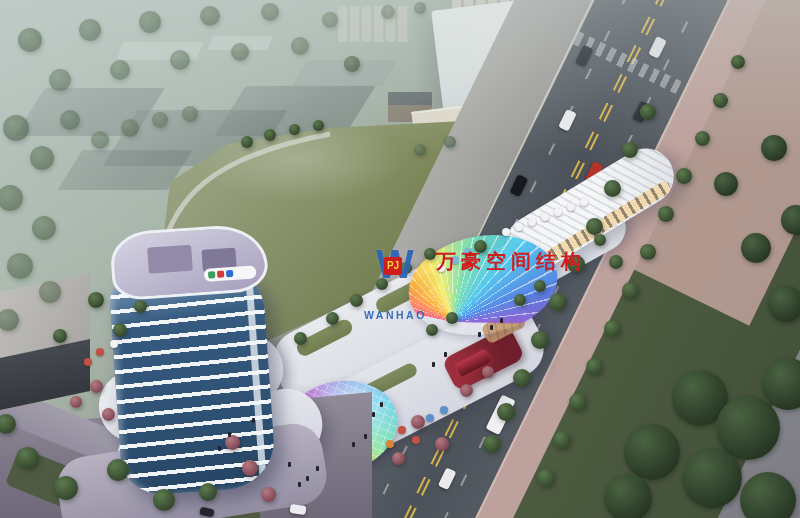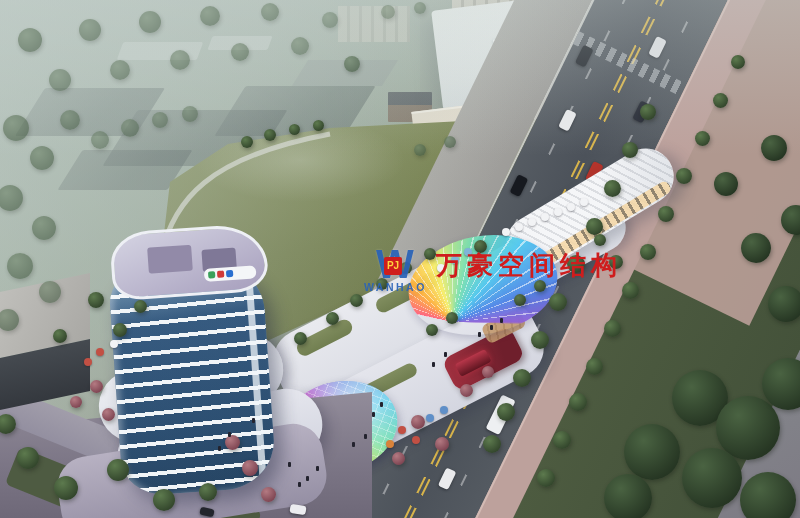--- a/index.html
+++ b/index.html
@@ -139,22 +139,22 @@
     box-shadow:1px 2px 4px rgba(20,26,18,.35);}
   .person{position:absolute;width:2.5px;height:5px;background:#23232e;border-radius:1px;}
   .umb{position:absolute;width:8px;height:8px;border-radius:50%;box-shadow:0 1px 2px rgba(30,30,40,.4);}
   
   .wm{left:364px;top:248px;display:flex;gap:10px;align-items:flex-start;z-index:60;}
   .wm-logo{position:relative;width:62px;height:52px;text-align:center;}
   .wm-w{font-size:40px;line-height:.82;font-weight:900;color:var(--wm-blue,#2a63b8);opacity:.92;
     text-shadow:0 0 2px rgba(255,255,255,.3);}
   .wm-badge{position:absolute;left:20px;top:9px;width:18px;height:18px;background:#cf1d1d;border-radius:2px;
     color:#ffd23d;font-size:10px;font-weight:900;line-height:18px;text-align:center;}
-  .wm-name{font-size:10.5px;font-weight:900;letter-spacing:2.5px;color:var(--wm-blue,#2a63b8);opacity:.92;}
-  .wm-text1{font-size:26px;font-weight:900;letter-spacing:5px;color:var(--wm-red,#cf1d1d);
+  .wm-name{font-size:10.5px;font-weight:900;letter-spacing:2.5px;color:var(--wm-blue,#2a63b8);opacity:.92;margin-top:28px;}
+  .wm-text1{font-size:20px;font-weight:900;letter-spacing:5px;color:var(--wm-red,#cf1d1d);
     font-family:Liberation Serif, serif;white-space:nowrap;}
   .wm-text2{font-size:22px;font-weight:900;letter-spacing:1px;color:var(--wm-red,#cf1d1d);margin-top:3px;
     font-family:"Liberation Serif","DejaVu Serif",serif;white-space:nowrap;}
   svg.strokes{position:absolute;left:0;top:0;pointer-events:none;}
 </style>
 </head>
 <body>
 
 <div id="scene">
 

